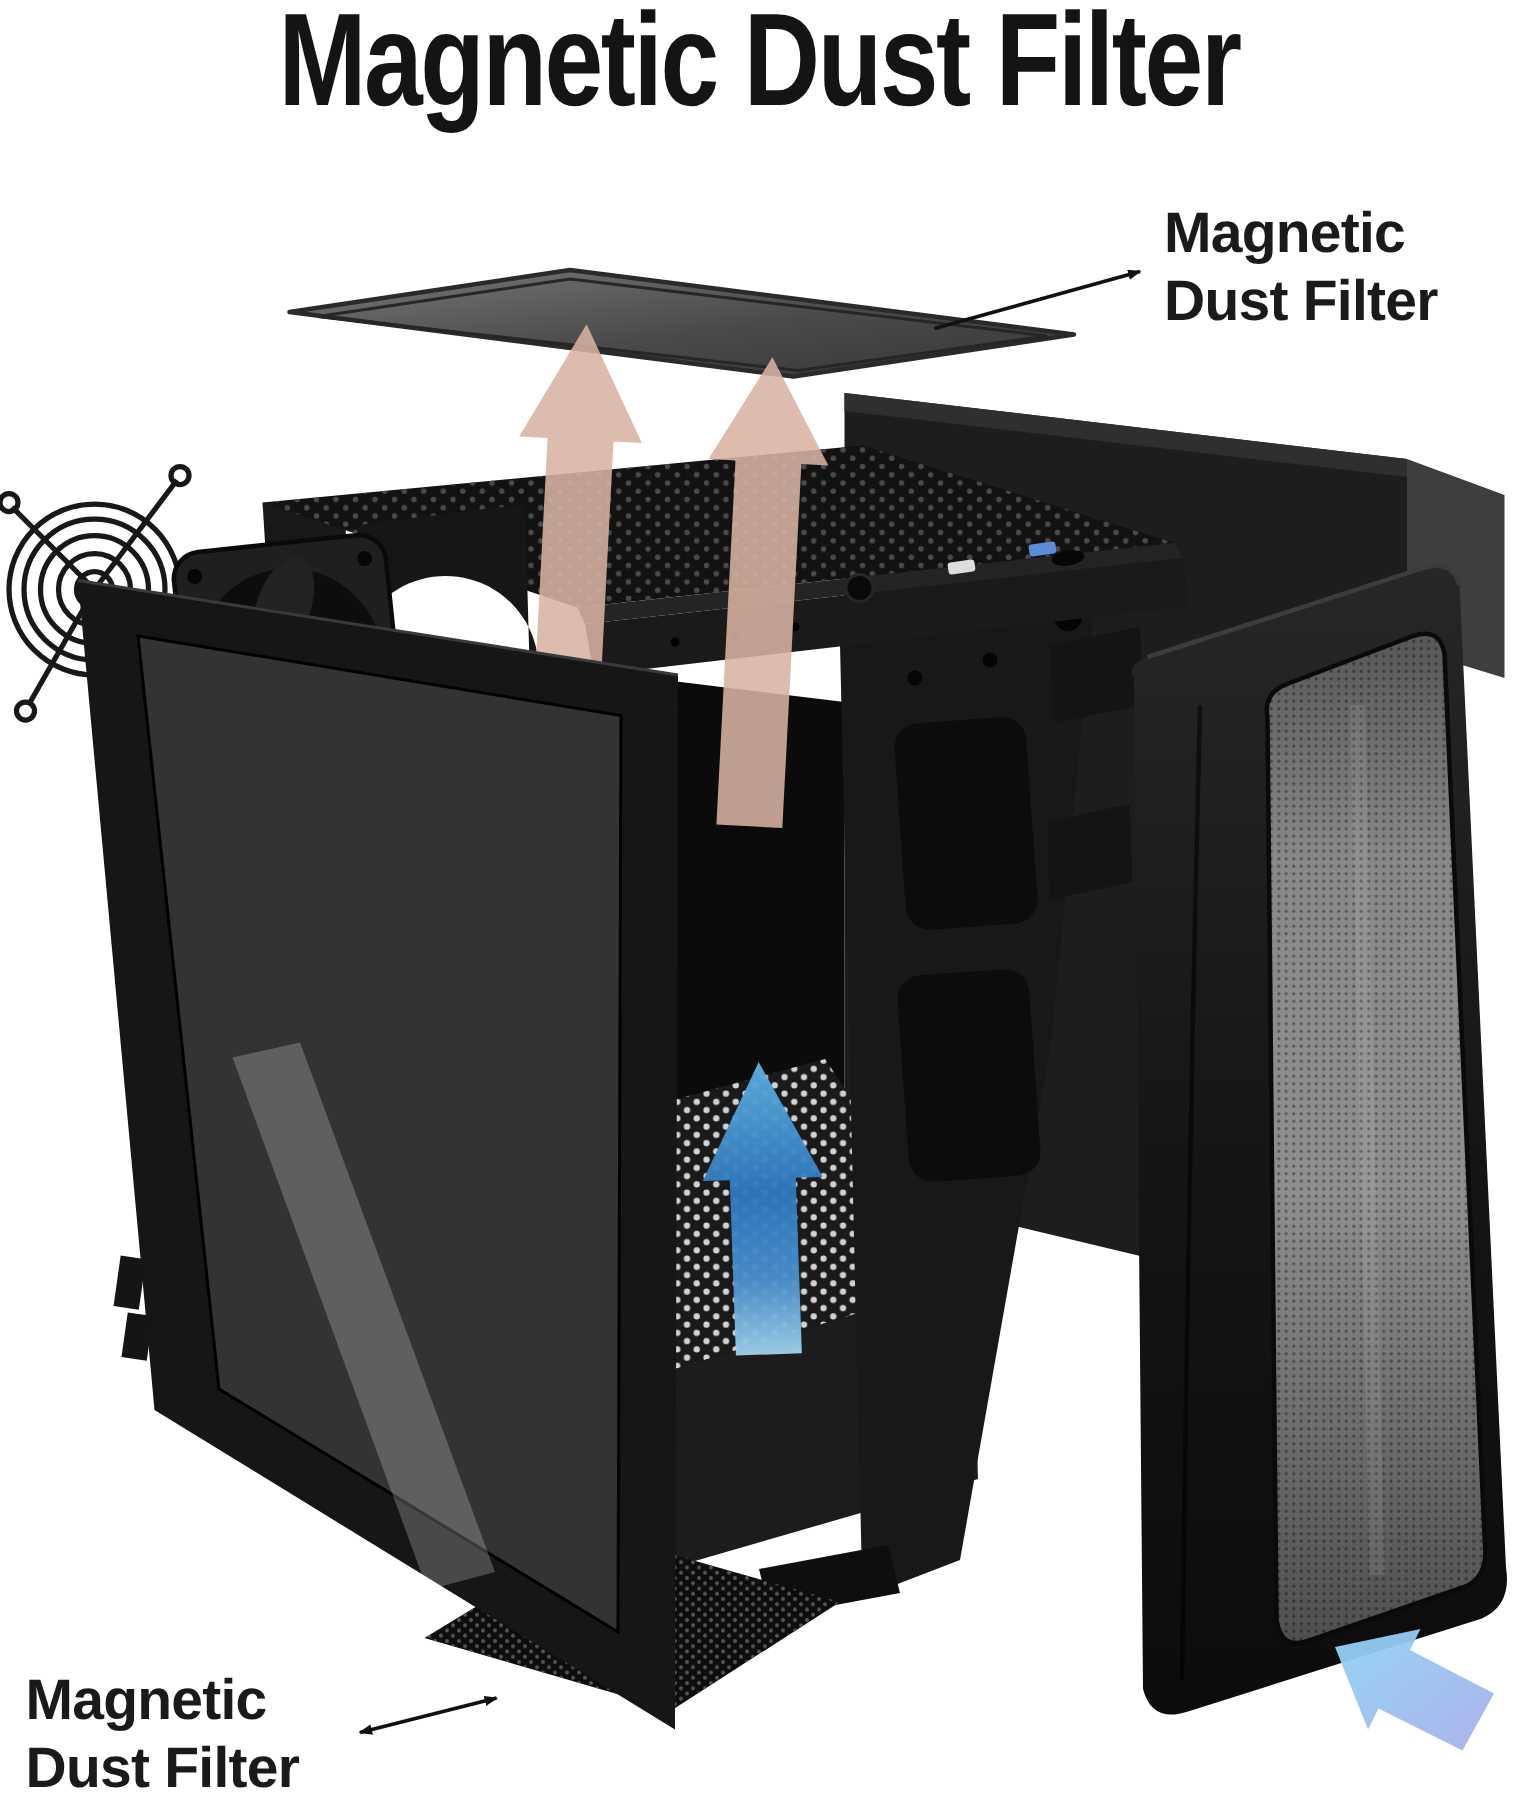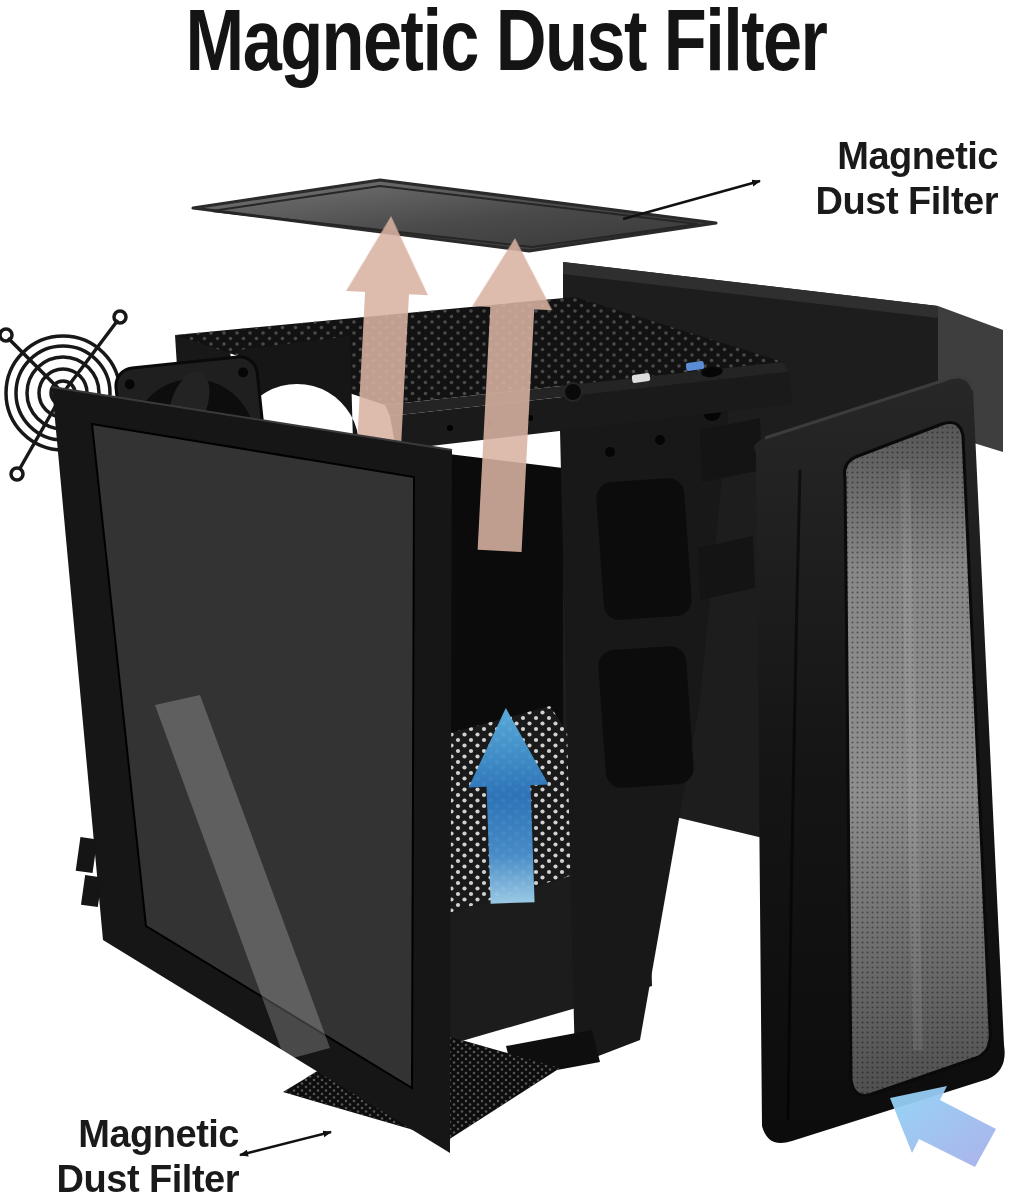--- a/index.html
+++ b/index.html
@@ -2,21 +2,21 @@
 <html><head>
 <meta charset="utf-8">
 <style>
   html,body{margin:0;padding:0;background:#fff;}
   .stage{position:relative;width:1012px;height:1200px;background:#ffffff;overflow:hidden;
          font-family:"Liberation Sans",sans-serif;}
   .illustration{position:absolute;left:0;top:0;width:1012px;height:1200px;}
   .page-title{position:absolute;left:0;top:-8px;width:1012px;text-align:center;
       font-size:88px;font-weight:bold;letter-spacing:-2px;color:#141414;line-height:96px;
       transform:scaleX(0.80);transform-origin:50% 0;white-space:nowrap;}
-  .callout{position:absolute;text-align:right;color:#1a1a1a;font-weight:600;
+  .callout{position:absolute;text-align:left;color:#1a1a1a;font-weight:600;
       font-size:38px;line-height:45px;letter-spacing:-0.5px;}
   .callout-top-right{left:776px;top:134px;width:222px;}
   .callout-bottom-left{left:17px;top:1112px;width:222px;}
 </style>
 </head>
 <body>
 
 <div class="stage">
 
 <svg class="illustration" viewBox="0 0 1012 1200">

